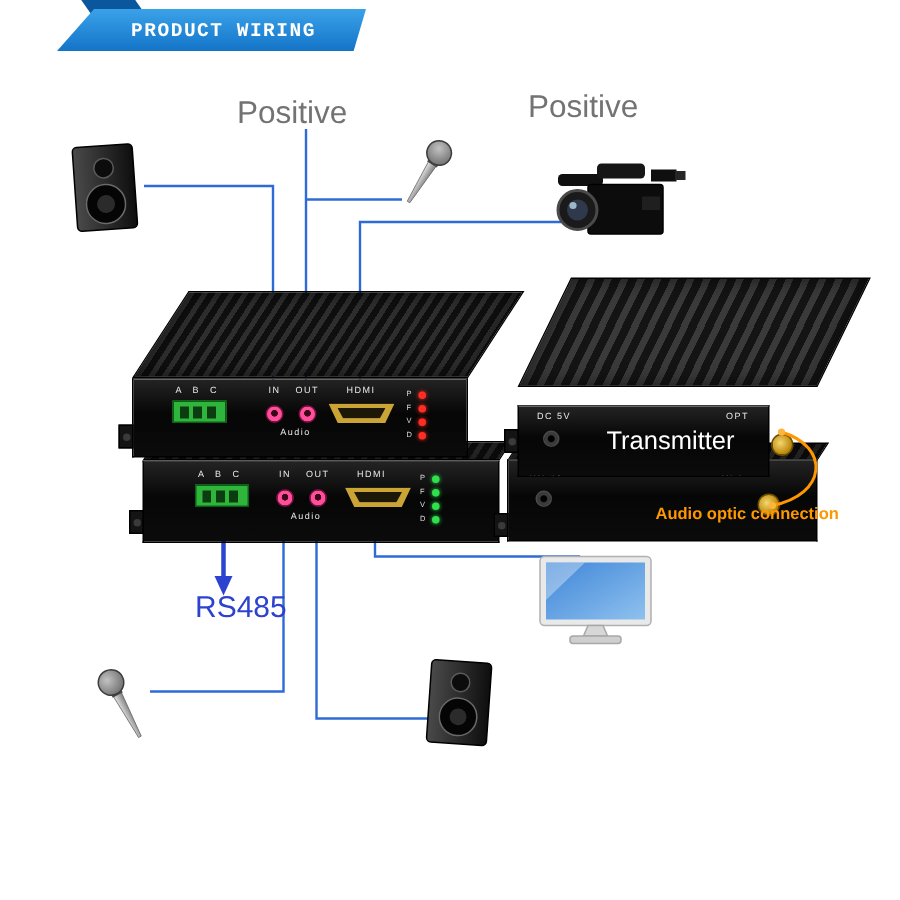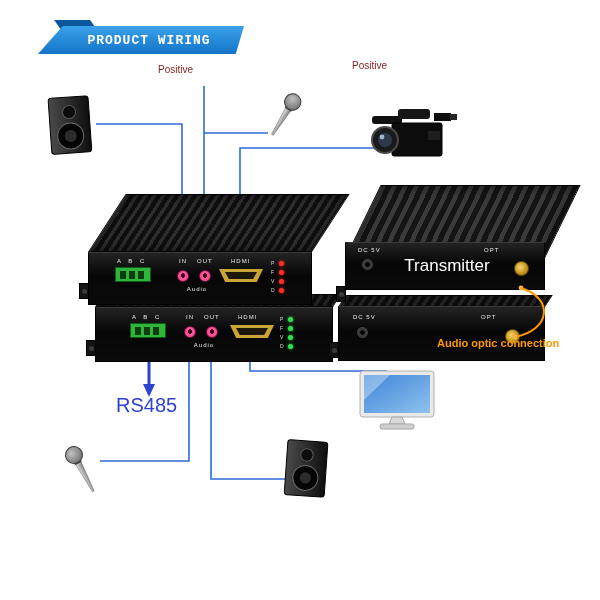--- a/index.html
+++ b/index.html
@@ -1,32 +1,32 @@
 <!DOCTYPE html>
 <html><head>
 <meta charset="utf-8">
 <style>
   * { margin:0; padding:0; box-sizing:border-box; }
   body { font-family:"Liberation Sans", sans-serif; background:#fff; }
   .canvas { position:relative; width:600px; height:600px; background:#fff; overflow:hidden; }
   .abs { position:absolute; }
 
   
-  .banner { position:absolute; left:38px; top:20px; width:212px; height:38px; }
+  .banner { position:absolute; left:38px; top:0; width:212px; height:38px; }
   .banner-fold { position:absolute; left:20px; top:0; width:36px; height:11px;
     background:#0b579e; transform:skewX(35deg); }
   .banner-band { position:absolute; left:0; top:6px; width:206px; height:28px;
     background:linear-gradient(180deg,#3aa2e9,#1474c8);
     clip-path:polygon(12% 0,100% 0,96% 100%,0 100%);
     color:#fff; font:bold 13px "Liberation Mono", monospace; letter-spacing:1px;
     display:flex; align-items:center; justify-content:center; padding-left:16px; }
 
   
-  .note { position:absolute; font-size:10px; color:#7f1d1d; }
-  .note-rs485 { position:absolute; font-size:20px; color:#2d43cf; }
+  .note { position:absolute; font-size:21px; color:#737373; }
+  .note-rs485 { position:absolute; font-size:20px; color:#2d43cf;margin-left:14px; }
   .note-fiber { position:absolute; font-size:11px; font-weight:bold; color:#ff9800; }
 
   
   .dev-top { position:absolute; transform-origin:bottom left; transform:skewX(-33deg);
     background:repeating-linear-gradient(90deg,#2e2e2e 0 4px,#0f0f0f 4px 9px);
     border:1px solid #000; box-shadow:inset 0 0 12px rgba(0,0,0,.6); }
   .dev-top.fins { background:repeating-linear-gradient(90deg,#3a3a3a 0 5px,#141414 5px 11px);
     transform:skewX(-26deg); }
   .dev-front { position:absolute; background:linear-gradient(180deg,#232323,#060606 45%,#0b0b0b);
     border:1px solid #000; border-top:1px solid #3a3a3a; }
@@ -154,21 +154,21 @@
       <span class="plbl" style="left:14px;top:7px">DC 5V</span>
       <span class="dcjack" style="left:18px;top:20px"></span>
       <span class="plbl" style="left:142px;top:7px">OPT</span>
       <span class="optjack" style="left:166px;top:22px"></span>
     </div>
   </div>
 
   <div>
     <div class="dev-top fins" style="left:345px;top:185px;width:200px;height:73px"></div>
     <div class="ear" style="left:336px;top:286px"></div>
-    <div class="dev-front" style="left:345px;top:242px;width:200px;height:48px">
+    <div class="dev-front" style="left:345px;top:270px;width:168px;height:48px">
       <span class="plbl" style="left:12px;top:4px">DC 5V</span>
       <span class="dcjack" style="left:16px;top:16px"></span>
       <span class="devname" style="left:36px;top:13px;width:130px">Transmitter</span>
       <span class="plbl" style="left:138px;top:4px">OPT</span>
       <span class="optjack" style="left:168px;top:18px"></span>
     </div>
   </div>
 
   <span class="abs" style="left:44px;top:94px">
     <svg width="54" height="64" viewBox="0 0 54 64">

